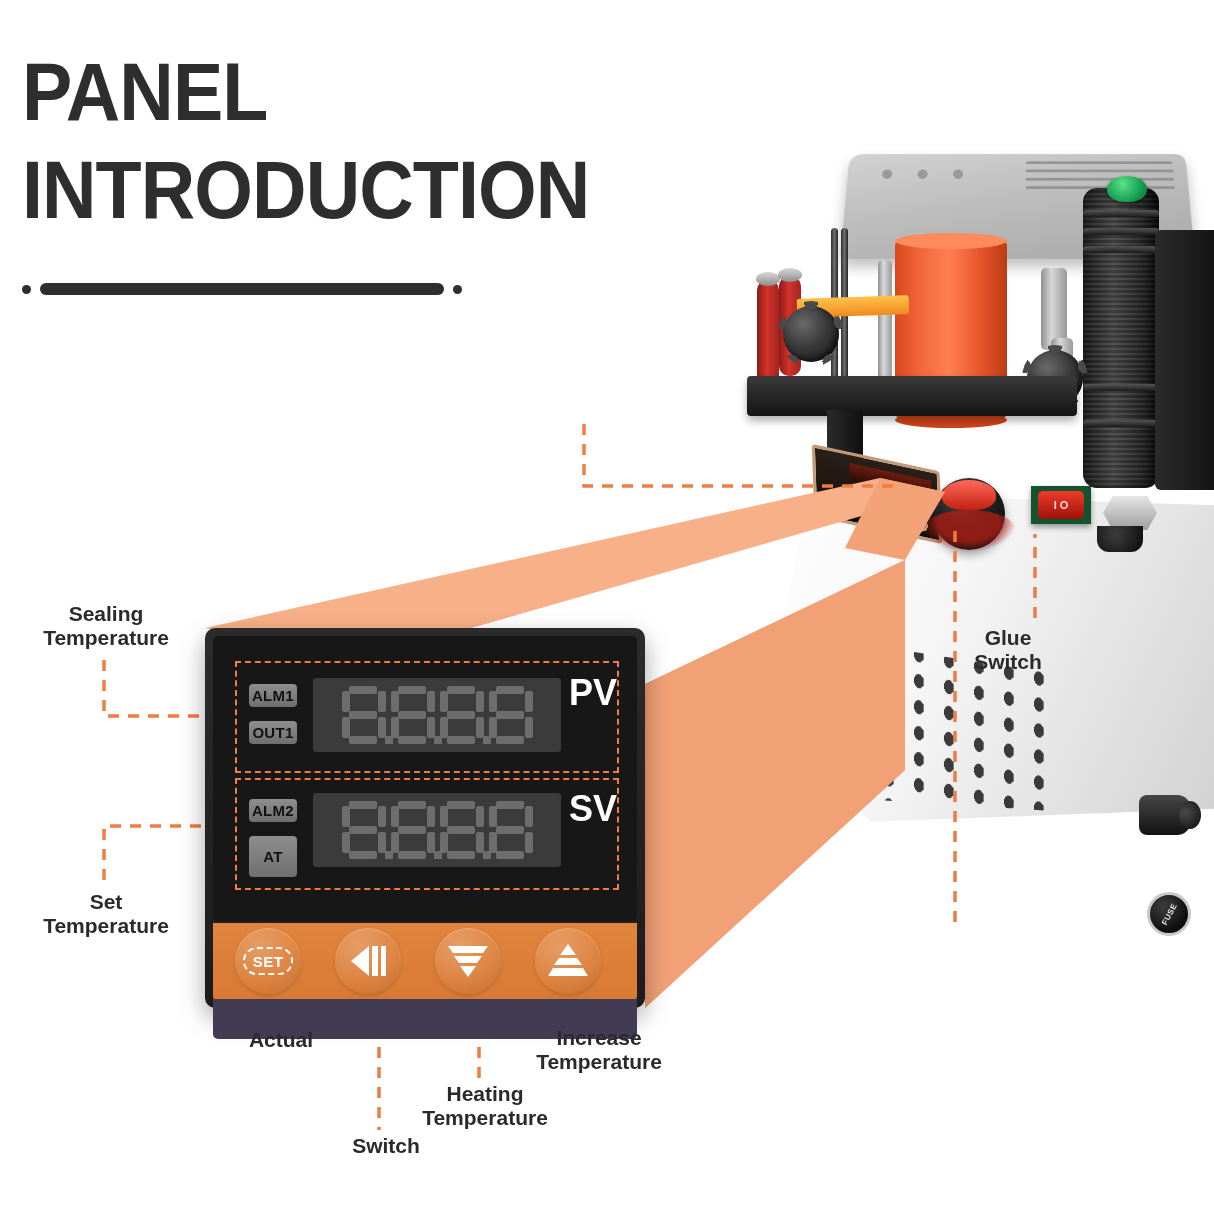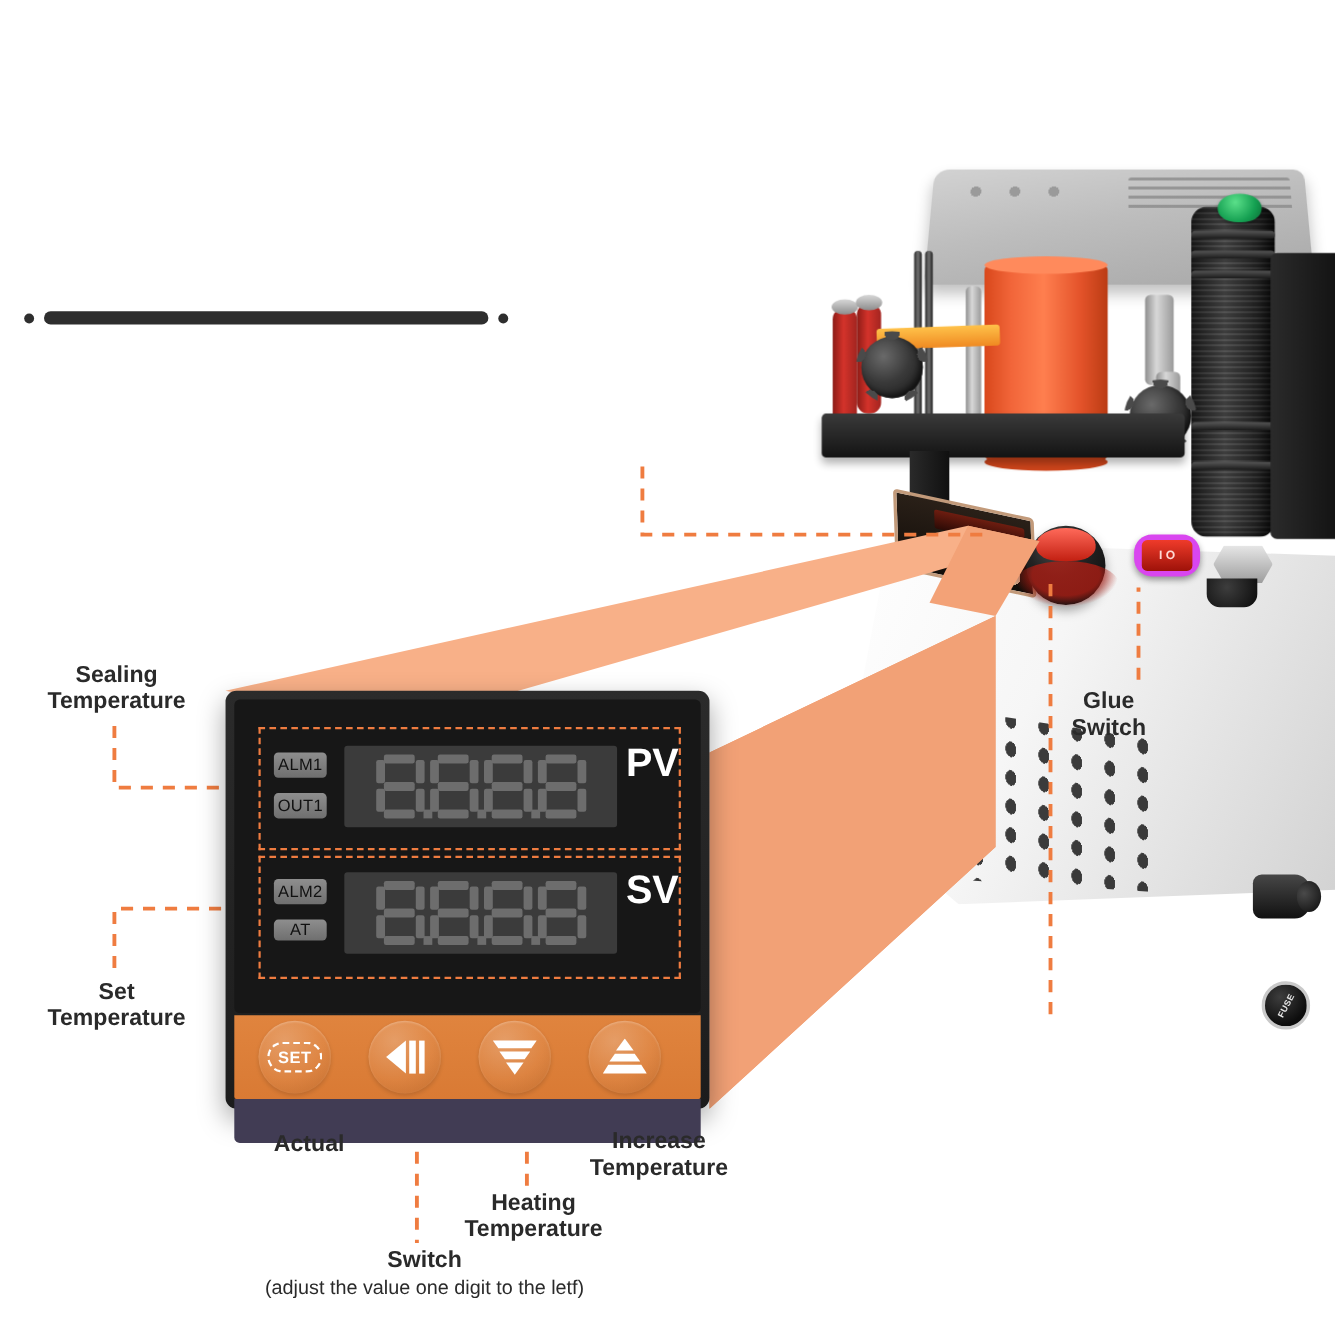--- a/index.html
+++ b/index.html
@@ -212,21 +212,21 @@
     background: linear-gradient(180deg,#ff6a5a,#c32012);
     border-radius: 50% 50% 40% 40%;
   }
   .m-redknob::after {
     content:""; position:absolute; left:-12px; top:32px; width:96px;height:42px;
     background: radial-gradient(ellipse at 50% 30%, rgba(180,30,20,.75) 0 45%, rgba(0,0,0,0) 70%);
     border-radius:50%;
   }
   .m-rocker {
     position: absolute; left: 296px; top: 346px; width: 60px; height: 38px;
-    background: #d946ef; border-radius: 16px;
+    background: #14532d; border-radius: 0;
     box-shadow: 0 3px 6px rgba(0,0,0,.4);
   }
   .m-rocker .sw {
     position: absolute; left: 7px; top: 5px; width: 46px; height: 28px;
     background: linear-gradient(180deg,#ef3b2a,#9e1209);
     border-radius: 5px;
     color: #ffd9d4; font-size: 11px; font-weight: bold;
     display: flex; align-items: center; justify-content: center;
   }
   .m-nut {
@@ -256,28 +256,28 @@
     background: #171717; border-radius: 5px;
   }
   .dash-group {
     position: absolute; border: 2.5px dashed #ef7c40;
   }
   .dash-group.pv { left: 22px; top: 25px; width: 384px; height: 112px; }
   .dash-group.sv { left: 22px; top: 142px; width: 384px; height: 112px; }
 
   .tag {
     position: absolute; background: linear-gradient(180deg,#8e8e8e,#6f6f6f);
-    color: #111; font-size: 15px; font-weight: normal;
+    color: #111; font-size: 15px; font-weight: bold;
     border-radius: 4px; display: flex; align-items: center; justify-content: center;
     letter-spacing: .3px;
   }
   .tag.alm1 { left: 36px; top: 48px; width: 48px; height: 23px; }
   .tag.out1 { left: 36px; top: 85px; width: 48px; height: 23px; }
   .tag.alm2 { left: 36px; top: 163px; width: 48px; height: 23px; }
-  .tag.at   { left: 36px; top: 200px; width: 48px; height: 19px; }
+  .tag.at   { left: 36px; top: 200px; width: 48px; height: 41px; }
 
   .lcd {
     position: absolute; background: #3b3b3b; border-radius: 3px;
     display: flex; align-items: center; justify-content: center; gap: 5px;
     padding: 0 6px;
   }
   .lcd.pv { left: 100px; top: 42px; width: 248px; height: 74px; }
   .lcd.sv { left: 100px; top: 157px; width: 248px; height: 74px; }
 
   .digit { position: relative; width: 44px; height: 58px; }
@@ -338,20 +338,24 @@
   .c-reset      { left: 196px; top: 1028px; width: 170px; }
   .c-switch     { left: 186px; top: 1134px; width: 400px; }
   .c-decrease   { left: 370px; top: 1082px; width: 230px; }
   .c-increase   { left: 484px; top: 1026px; width: 230px; }
 </style>
 </head>
 <body>
 
 <div id="stage">
 
+  <div class="title-block">
+    <div class="title-line">PANEL</div>
+    <div class="title-line second">INTRODUCTION</div>
+  </div>
   <div class="divider">
     <span class="dot left"></span>
     <span class="bar"></span>
     <span class="dot right"></span>
   </div>
 
   <div class="machine">
     <div class="m-top-cover">
       <div class="screws"></div>
       <div class="vent"></div>
@@ -584,16 +588,15 @@
     <div class="l1">Temperature</div>
   </div>
 
   <div class="callout c-increase">
     <div class="l1">Increase</div>
     <div class="l1">Temperature</div>
   </div>
 
   <div class="callout c-switch">
     <div class="l1">Switch</div>
-    <div class="sub">(adjust the value one digit to the letf)</div>
   </div>
 
 </div>
 
 </body></html>

